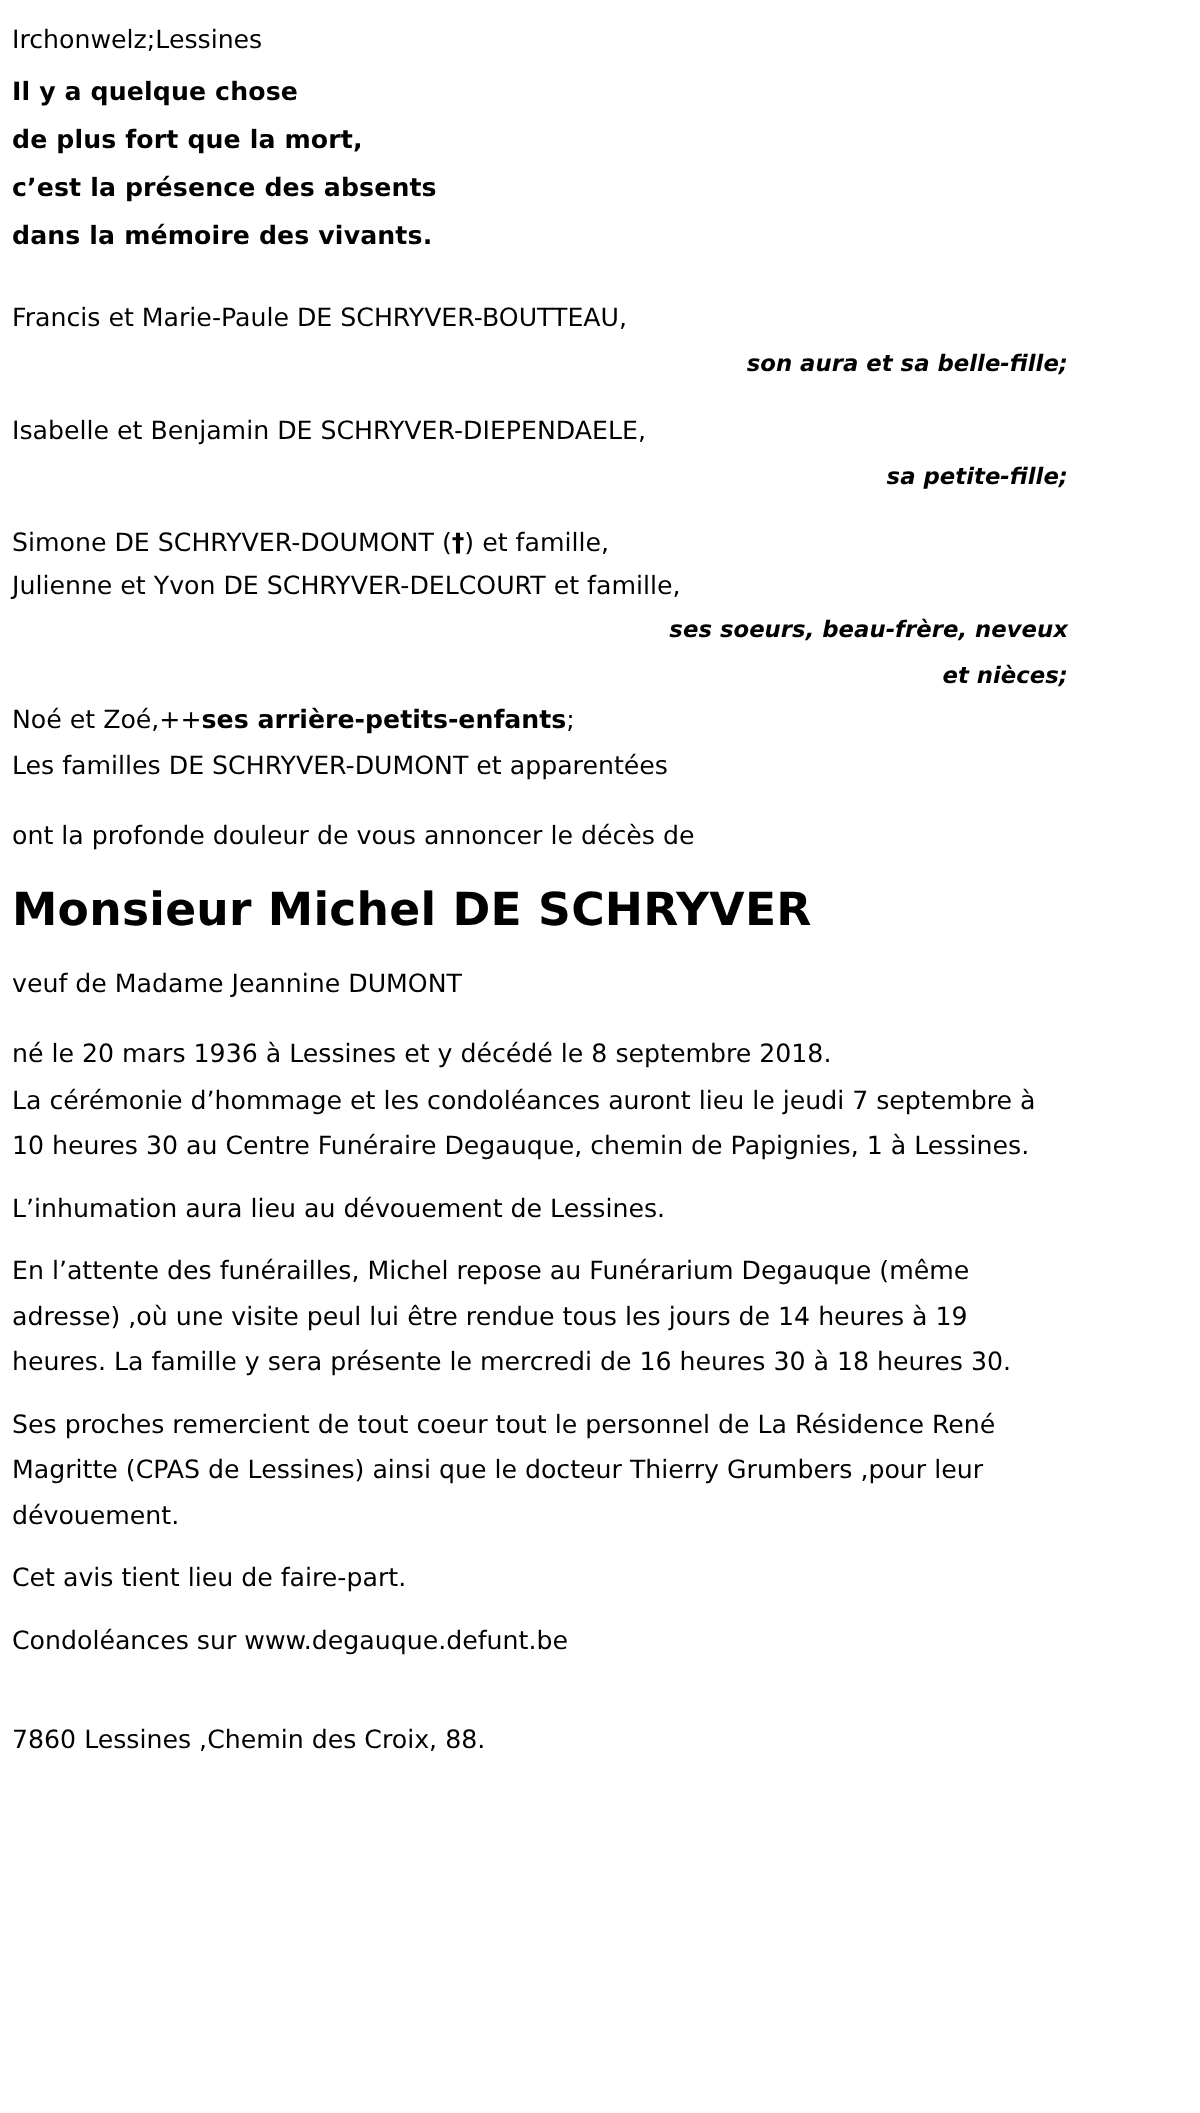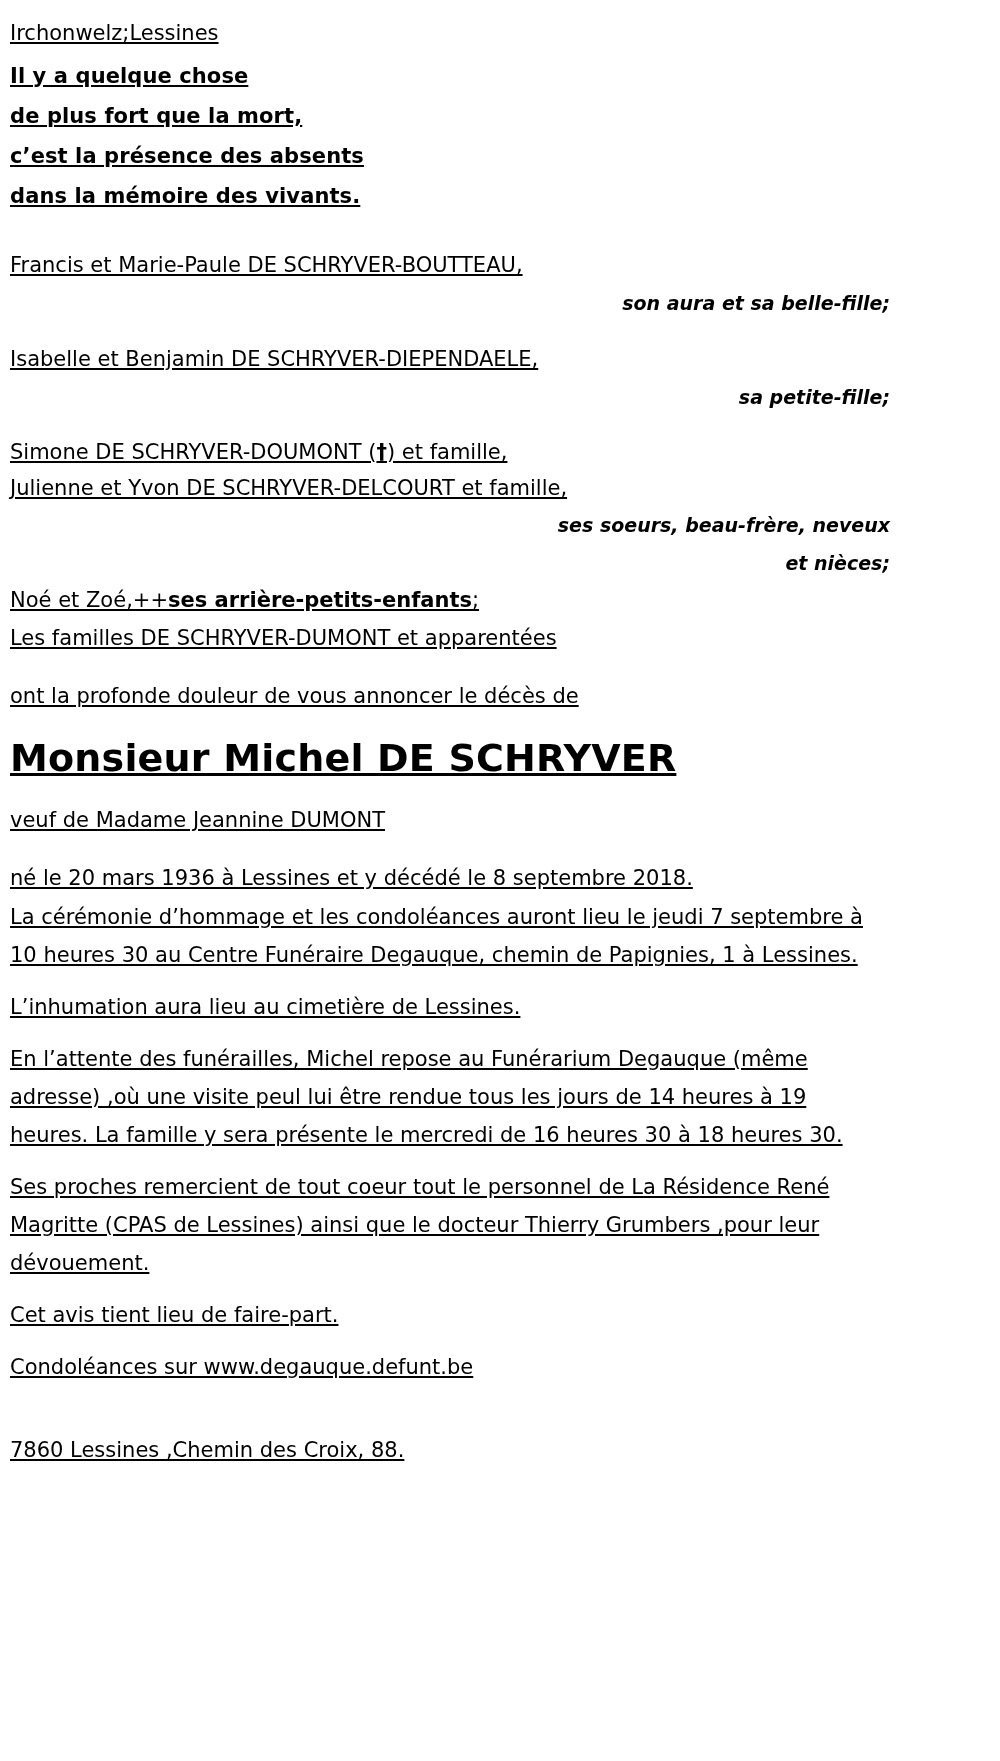--- a/index.html
+++ b/index.html
@@ -12,21 +12,20 @@
     width: 1000px;
     min-height: 1761px;
     font-family: "DejaVu Sans", "Liberation Sans", sans-serif;
     color: #000000;
     -webkit-font-smoothing: antialiased;
   }
   .page {
     width: 900px;
     box-sizing: border-box;
     padding: 14px 10px 20px 10px;
-    text-decoration: underline;
   }
 
   
   .line {
     font-size: 21px;
     line-height: 40px;
     white-space: pre-wrap;
   }
   .loc {
     font-size: 21px;
@@ -142,21 +141,21 @@
   <div class="gap-sm"></div>
 
   <div class="line">veuf de Madame Jeannine DUMONT</div>
 
   <div class="gap-sm"></div>
 
   <div class="line">né le 20 mars 1936 à Lessines et y décédé le 8 septembre 2018.</div>
 
   <div>
     <p class="para">La cérémonie d’hommage et les condoléances auront lieu le jeudi 7 septembre à 10 heures 30 au Centre Funéraire Degauque, chemin de Papignies, 1 à Lessines.</p>
-    <p class="para">L’inhumation aura lieu au cimetière de Lessines.</p>
+    <p class="para">L’inhumation aura lieu au dévouement de Lessines.</p>
     <p class="para para-narrow">En l’attente des funérailles, Michel repose au Funérarium Degauque (même adresse) ,où une visite peul lui être rendue tous les jours de 14 heures à 19 heures. La famille y sera présente le mercredi de 16 heures 30 à 18 heures 30.</p>
     <p class="para para-narrow">Ses proches remercient de tout coeur tout le personnel de La Résidence René Magritte (CPAS de Lessines) ainsi que le docteur Thierry Grumbers ,pour leur dévouement.</p>
     <p class="para">Cet avis tient lieu de faire-part.</p>
     <p class="para">Condoléances sur www.degauque.defunt.be</p>
   </div>
 
   <div class="gap-lg"></div>
 
   <div class="line">7860 Lessines ,Chemin des Croix, 88.</div>
 

